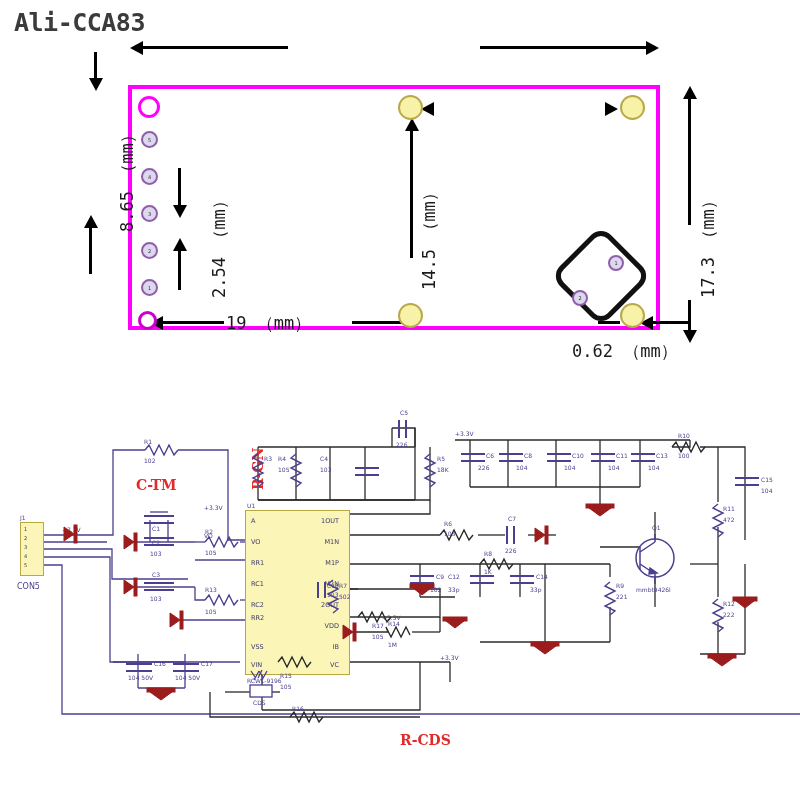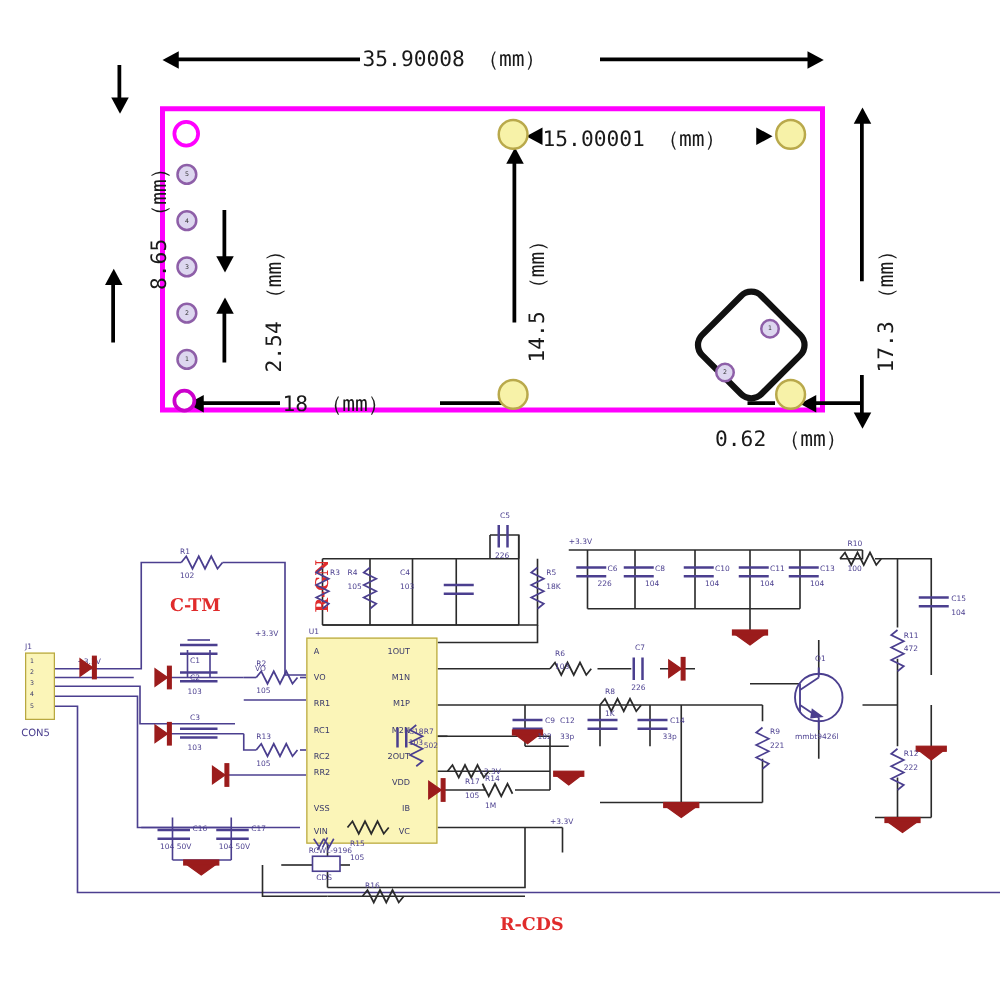--- a/index.html
+++ b/index.html
@@ -95,21 +95,21 @@
   
   .ic {
     position:absolute;
     background:#fbf5b8; border:1.4px solid #b8a840;
   }
   .ic-pin-l, .ic-pin-r {
     position:absolute; font-size:6.5px; color:#3a3a6a;
     font-family:"DejaVu Sans", sans-serif; white-space:nowrap;
   }
   .ic-pin-l { left:5px; }
-  .ic-pin-r { right:21px; }
+  .ic-pin-r { right:10px; }
   .ic-name {
     position:absolute; font-size:6px; color:#4b3f8f;
     font-family:"DejaVu Sans", sans-serif; white-space:nowrap;
   }
 
   
   .conn {
     position:absolute; background:#fbf5b8; border:1.4px solid #b8a840;
   }
   .conn-num {
@@ -117,55 +117,54 @@
     font-family:"DejaVu Sans", sans-serif;
   }
 
   svg.ov { position:absolute; left:0; top:0; width:800px; height:408px; overflow:visible; pointer-events:none; }
 </style>
 </head>
 <body>
 
 <div id="root">
 
+  <div class="watermark">Ali-CCA83</div>
 
   <div class="mech">
 
     <div class="pcb-outline" style="left:128px; top:85px; width:532px; height:245px;"></div>
 
     <div class="arr-left arrow" style="left:130px; top:41px;"></div>
     <div class="line-h" style="left:142px; top:46px; width:146px;"></div>
-    <div class="dimtext" style="left:290px; top:36px;">35.90008 （mm）</div>
     <div class="line-h" style="left:480px; top:46px; width:168px;"></div>
     <div class="arr-right arrow" style="left:646px; top:41px;"></div>
 
     <div class="line-v" style="left:94px; top:52px; height:28px;"></div>
     <div class="arr-down arrow" style="left:89px; top:78px;"></div>
 
     <div class="arr-left arrow" style="left:421px; top:102px;"></div>
-    <div class="dimtext" style="left:434px; top:100px;">15.00001 （mm）</div>
     <div class="arr-right arrow" style="left:605px; top:102px;"></div>
 
     <div class="dimtext vert" style="left:116px; top:232px;">8.65 （mm）</div>
     <div class="line-v" style="left:89px; top:226px; height:48px;"></div>
     <div class="arr-up arrow" style="left:84px; top:215px;"></div>
 
     <div class="dimtext vert" style="left:208px; top:298px;">2.54 （mm）</div>
     <div class="line-v" style="left:178px; top:168px; height:40px;"></div>
     <div class="arr-down arrow" style="left:173px; top:205px;"></div>
     <div class="line-v" style="left:178px; top:248px; height:42px;"></div>
     <div class="arr-up arrow" style="left:173px; top:238px;"></div>
 
     <div class="dimtext vert" style="left:418px; top:290px;">14.5 （mm）</div>
     <div class="line-v" style="left:410px; top:128px; height:130px;"></div>
     <div class="arr-up arrow" style="left:405px; top:118px;"></div>
 
     <div class="arr-left arrow" style="left:150px; top:316px;"></div>
     <div class="line-h" style="left:162px; top:321px; width:62px;"></div>
-    <div class="dimtext" style="left:226px; top:312px;">18 （mm）</div>
+    <div class="dimtext" style="left:226px; top:312px;">19 （mm）</div>
     <div class="line-h" style="left:352px; top:321px; width:50px;"></div>
 
     <div class="line-v" style="left:688px; top:97px; height:128px;"></div>
     <div class="arr-up arrow" style="left:683px; top:86px;"></div>
     <div class="dimtext vert" style="left:697px; top:298px;">17.3 （mm）</div>
     <div class="line-v" style="left:688px; top:300px; height:35px;"></div>
     <div class="arr-down arrow" style="left:683px; top:330px;"></div>
 
     <div class="arr-left arrow" style="left:640px; top:316px;"></div>
     <div class="line-h" style="left:652px; top:321px; width:36px;"></div>

